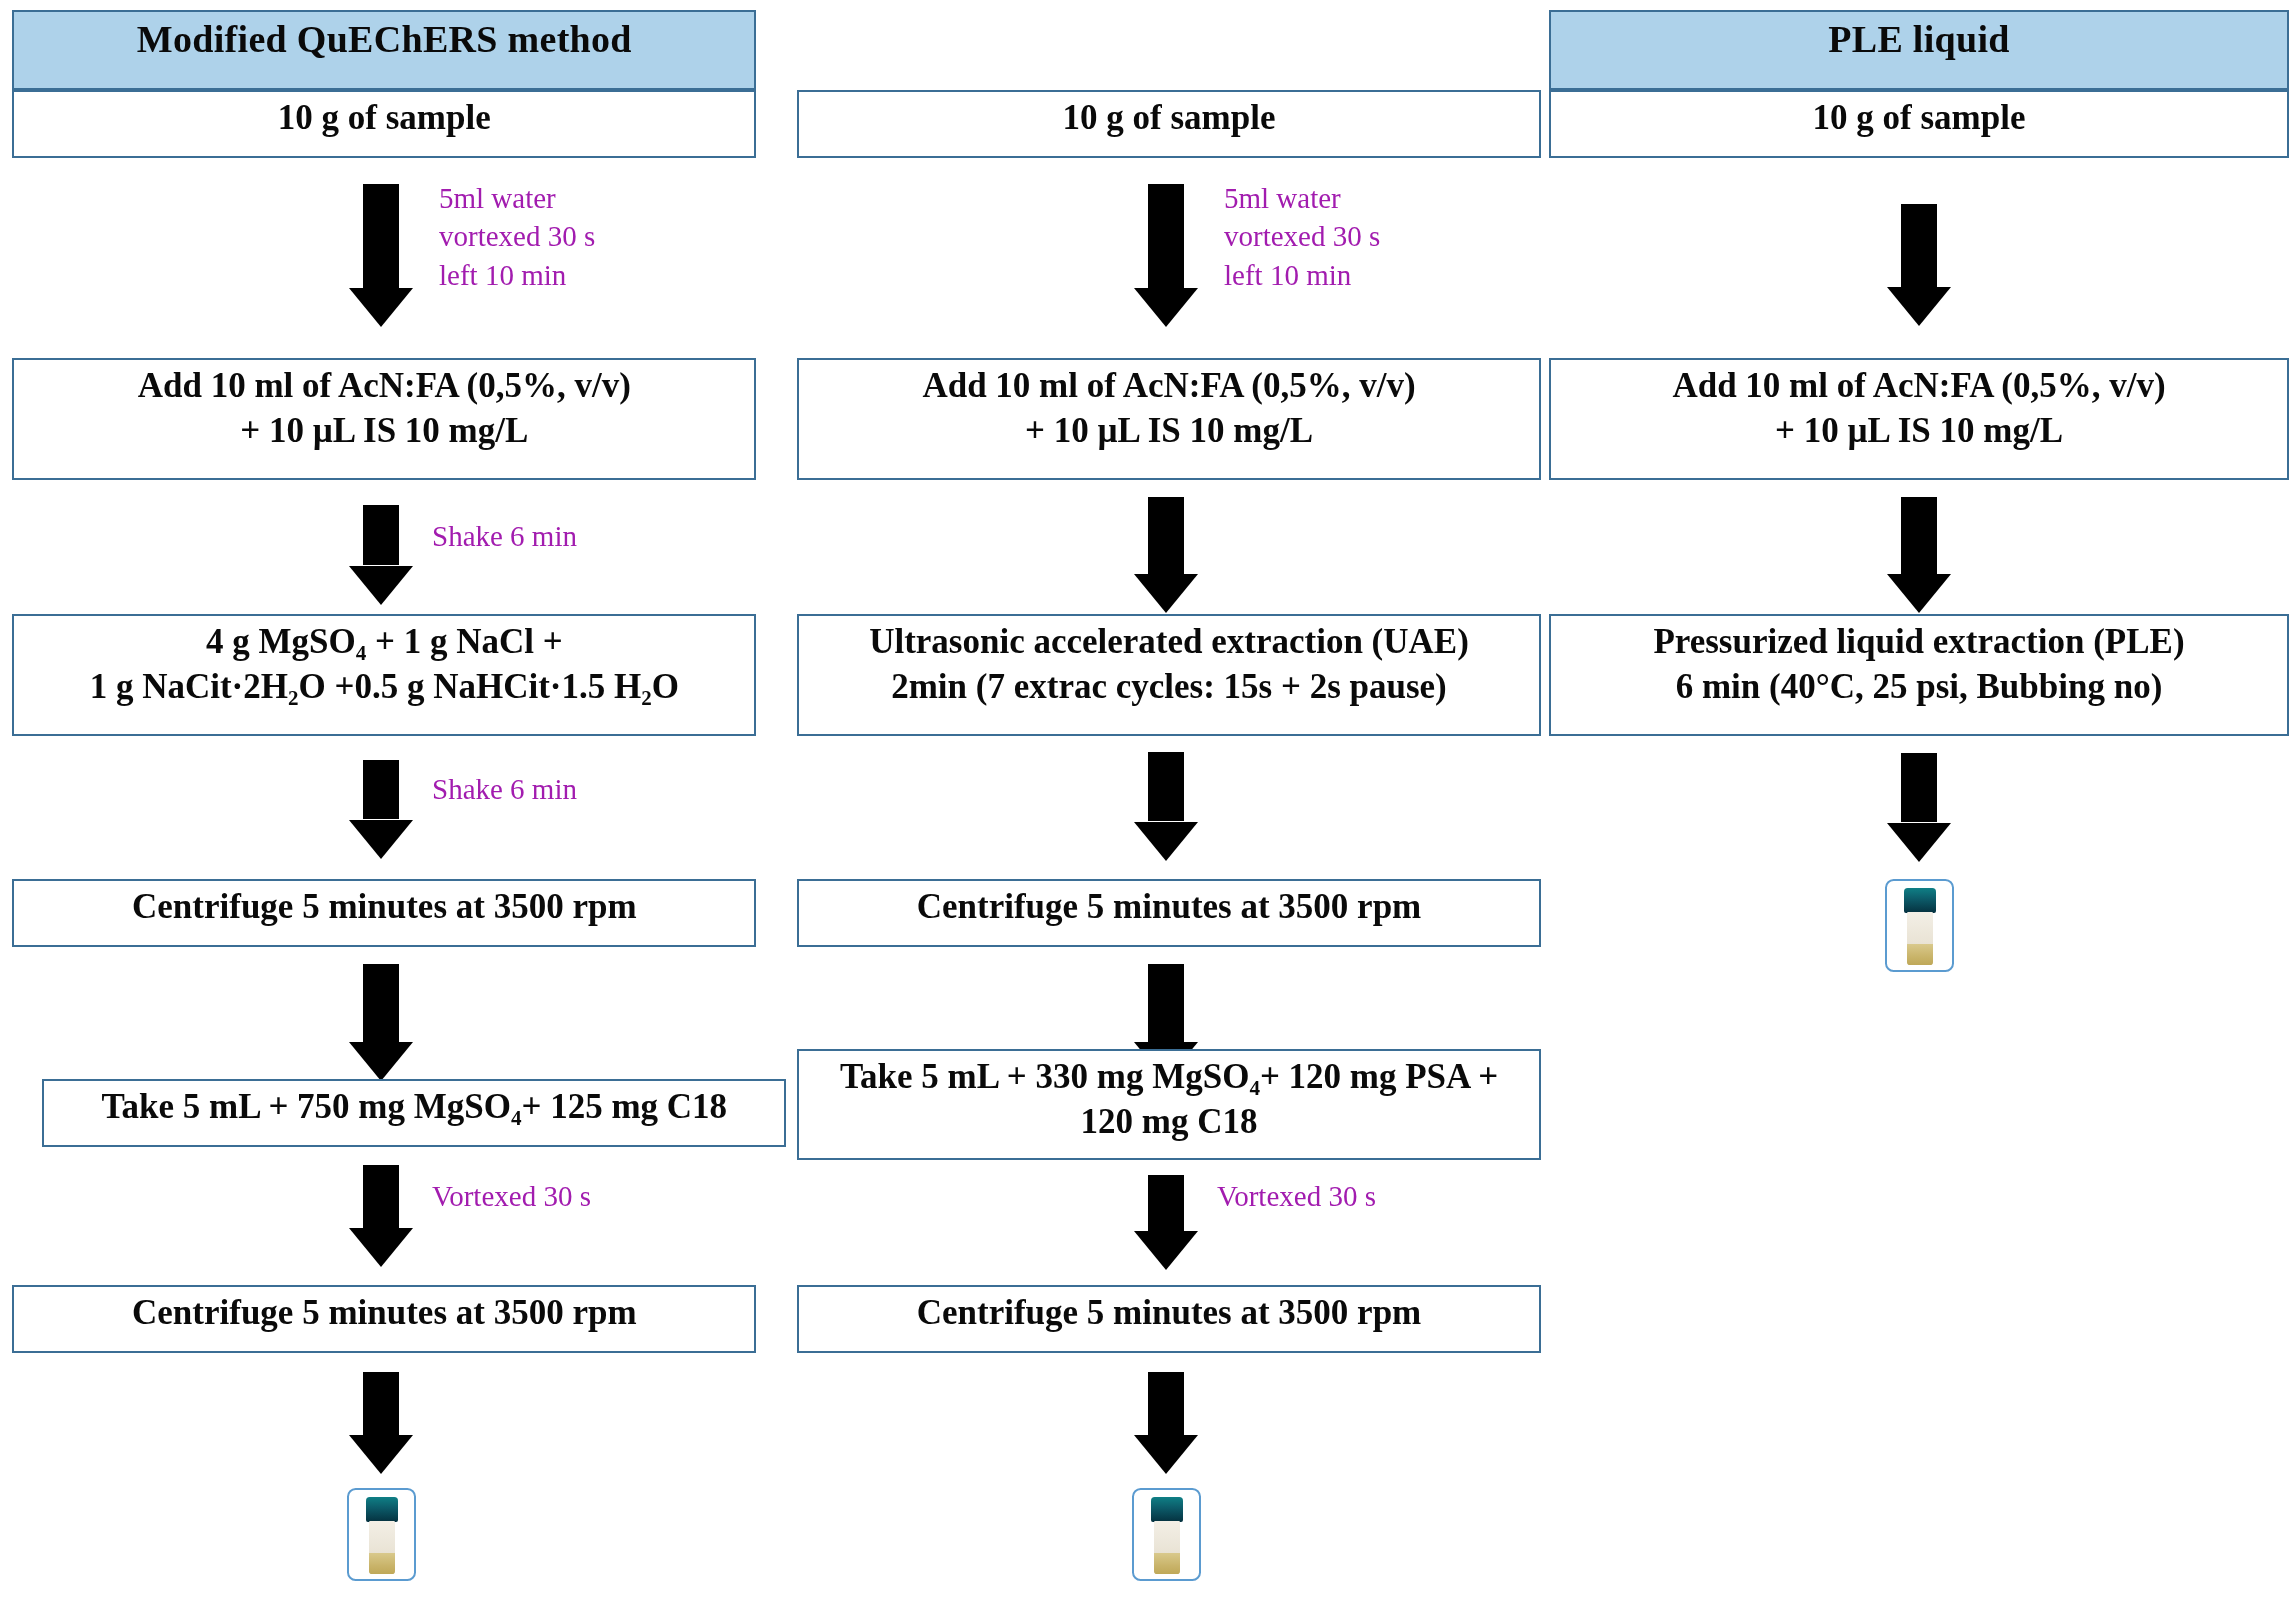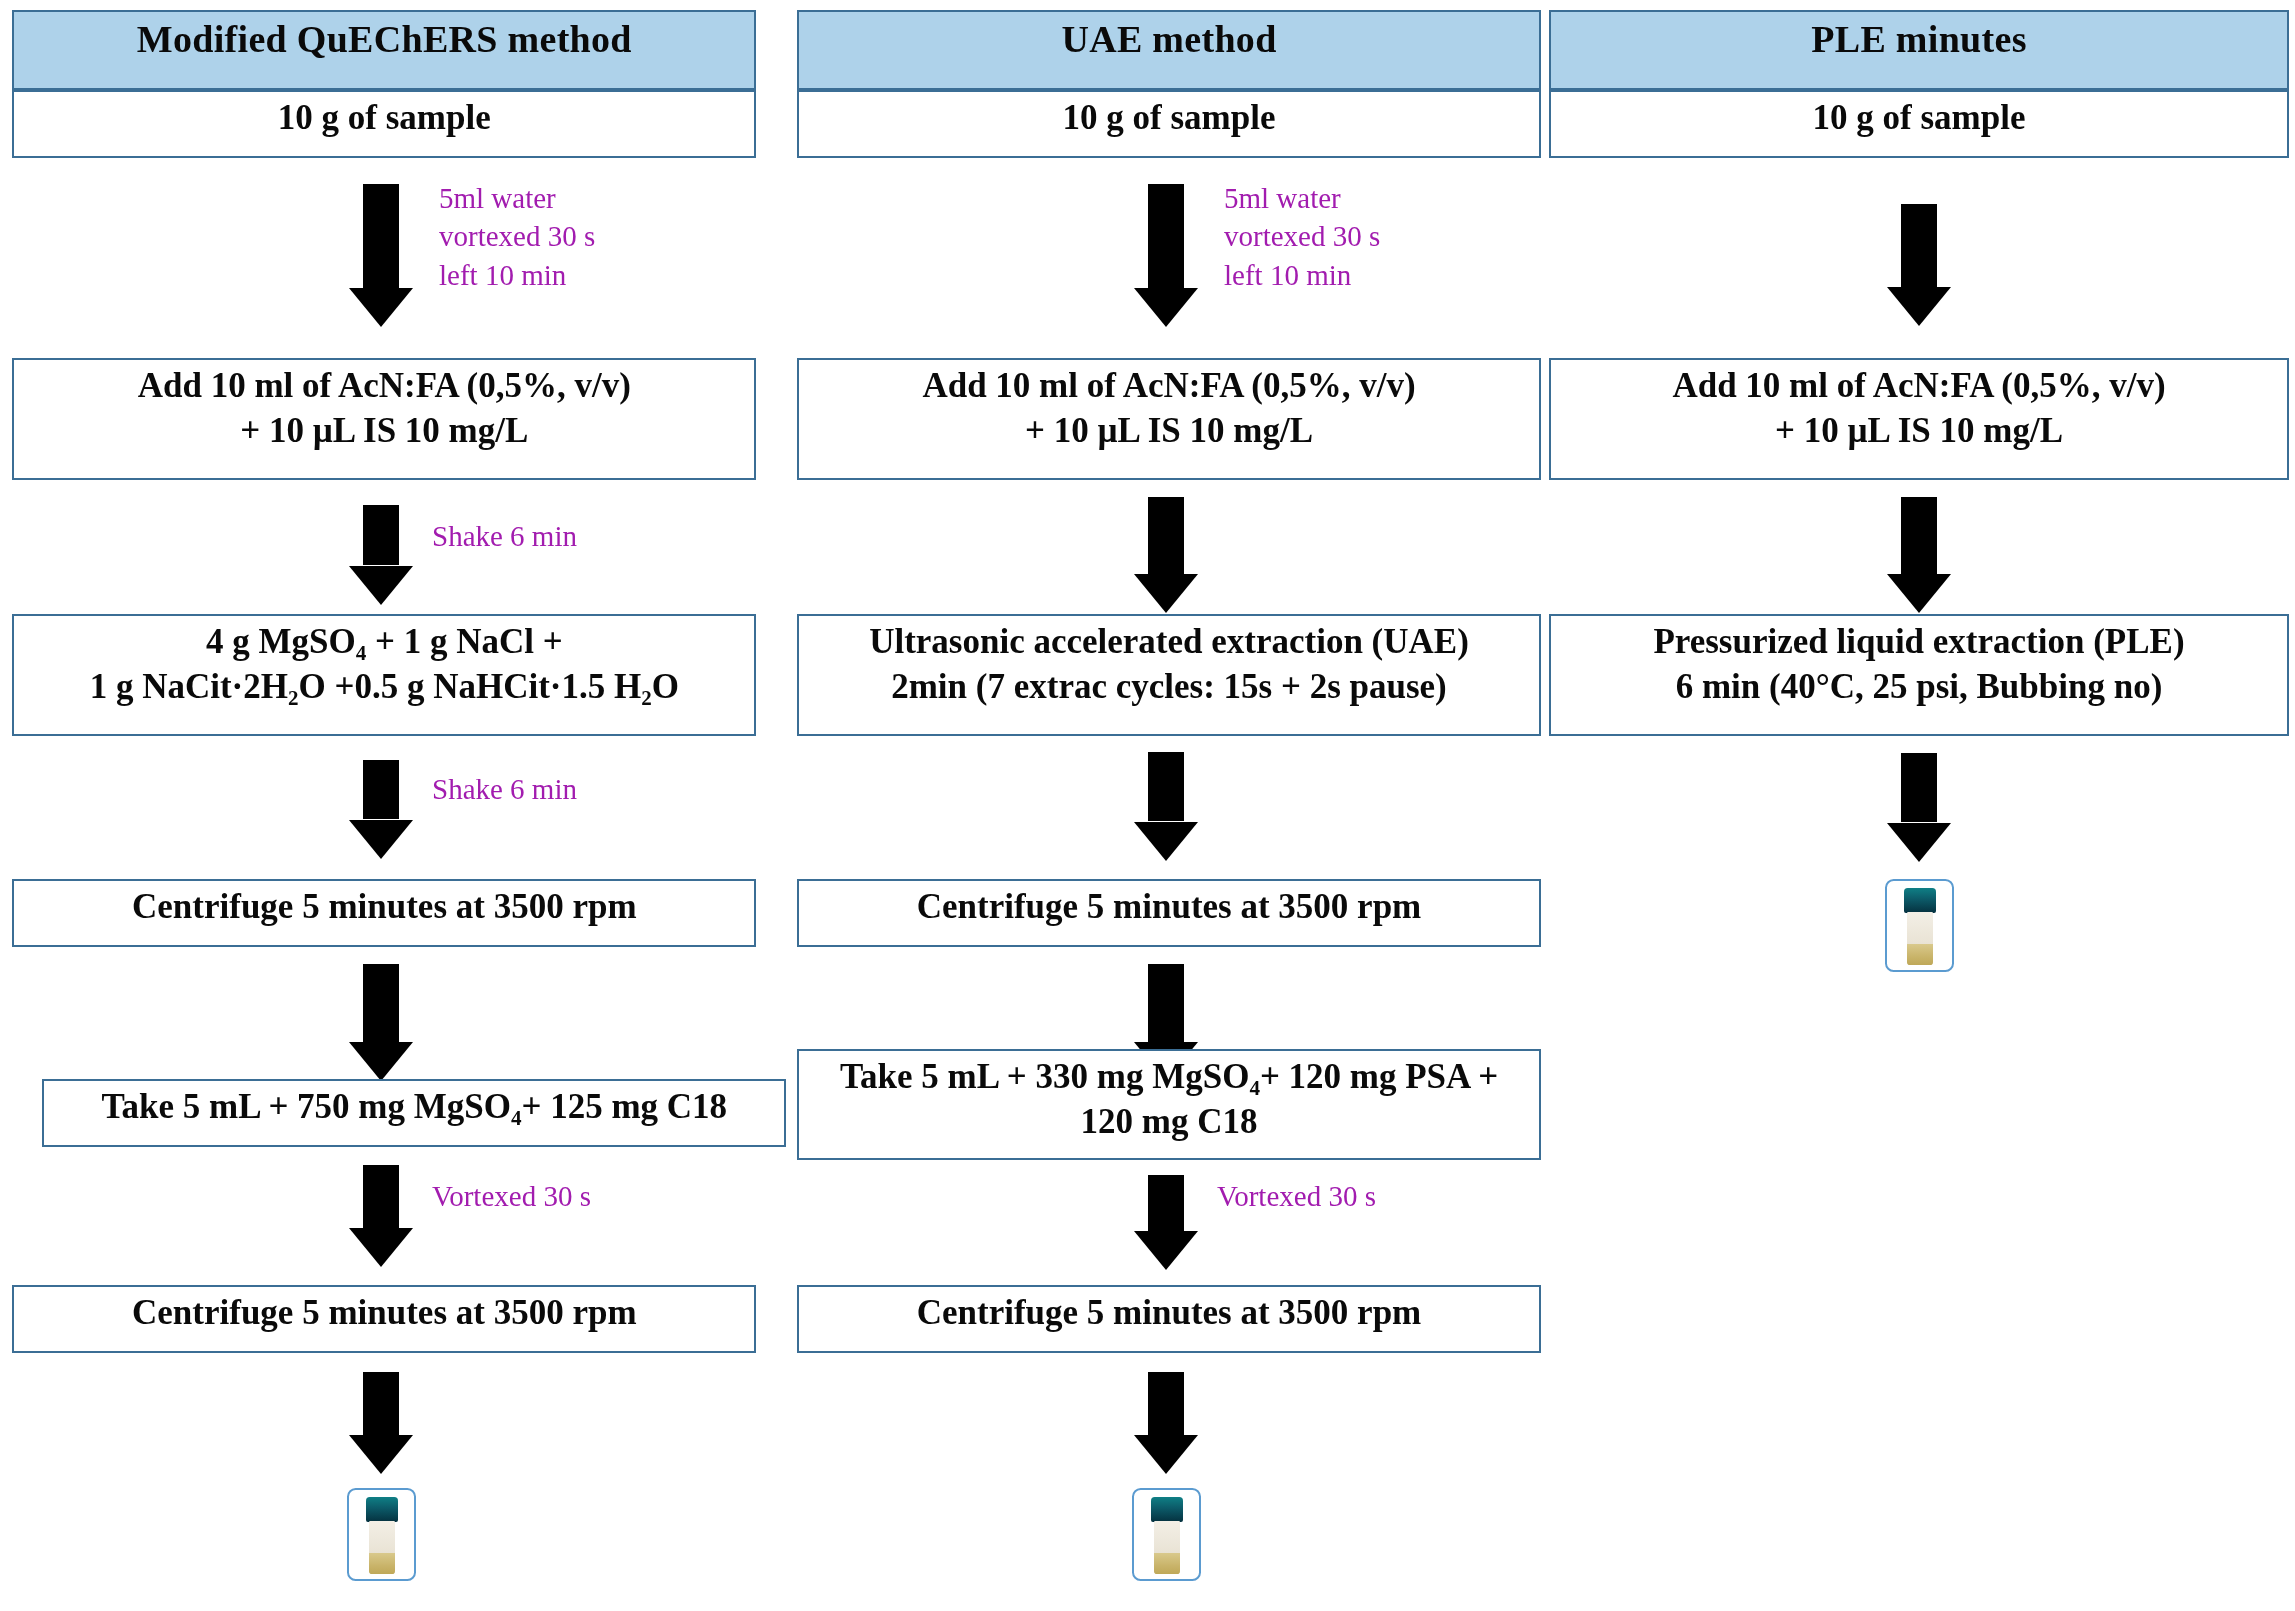--- a/index.html
+++ b/index.html
@@ -202,23 +202,20 @@
 
   <div class="vial-frame" style="left:347px; top:1488px;">
     <span class="vial">
       <span class="cap"></span>
       <span class="body">
         <span class="liquid"></span>
       </span>
     </span>
   </div>
 
-  <div class="box header" style="left:797px; top:10px; width:744px; height:80px;">
-    <span class="txt">UAE method</span>
-  </div>
 
   <div class="box plain" style="left:797px; top:90px; width:744px; height:68px;">
     <span class="txt">10 g of sample</span>
   </div>
 
   <div class="arrow" style="left:1134px; top:184px; width:64px; height:143px;">
     <span class="shaft" style="width:36px; height:104px;"></span>
     <span class="head"></span>
   </div>
   <div class="note" style="left:1224px; top:179px;"><span>5ml water</span><br><span>vortexed 30 s</span><br><span>left 10 min</span></div>
@@ -281,21 +278,21 @@
   <div class="vial-frame" style="left:1132px; top:1488px;">
     <span class="vial">
       <span class="cap"></span>
       <span class="body">
         <span class="liquid"></span>
       </span>
     </span>
   </div>
 
   <div class="box header" style="left:1549px; top:10px; width:740px; height:80px;">
-    <span class="txt">PLE minutes</span>
+    <span class="txt">PLE liquid</span>
   </div>
 
   <div class="box plain" style="left:1549px; top:90px; width:740px; height:68px;">
     <span class="txt">10 g of sample</span>
   </div>
 
   <div class="arrow" style="left:1887px; top:204px; width:64px; height:122px;">
     <span class="shaft" style="width:36px; height:83px;"></span>
     <span class="head"></span>
   </div>

